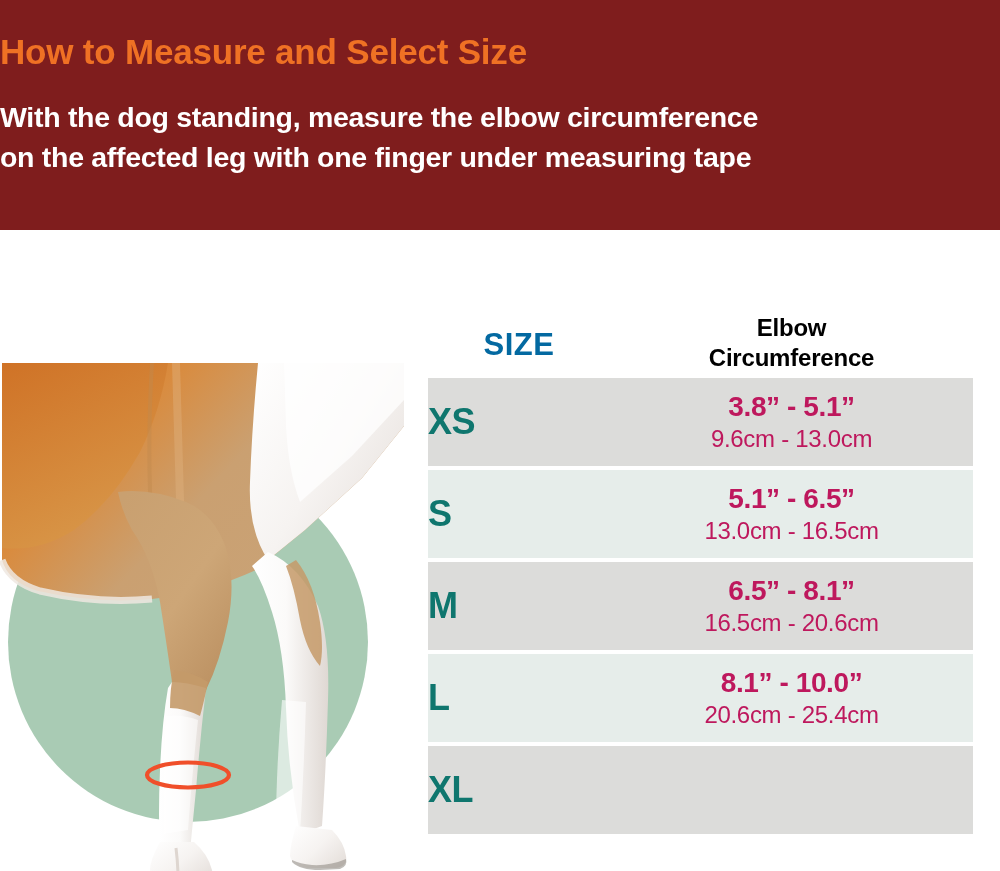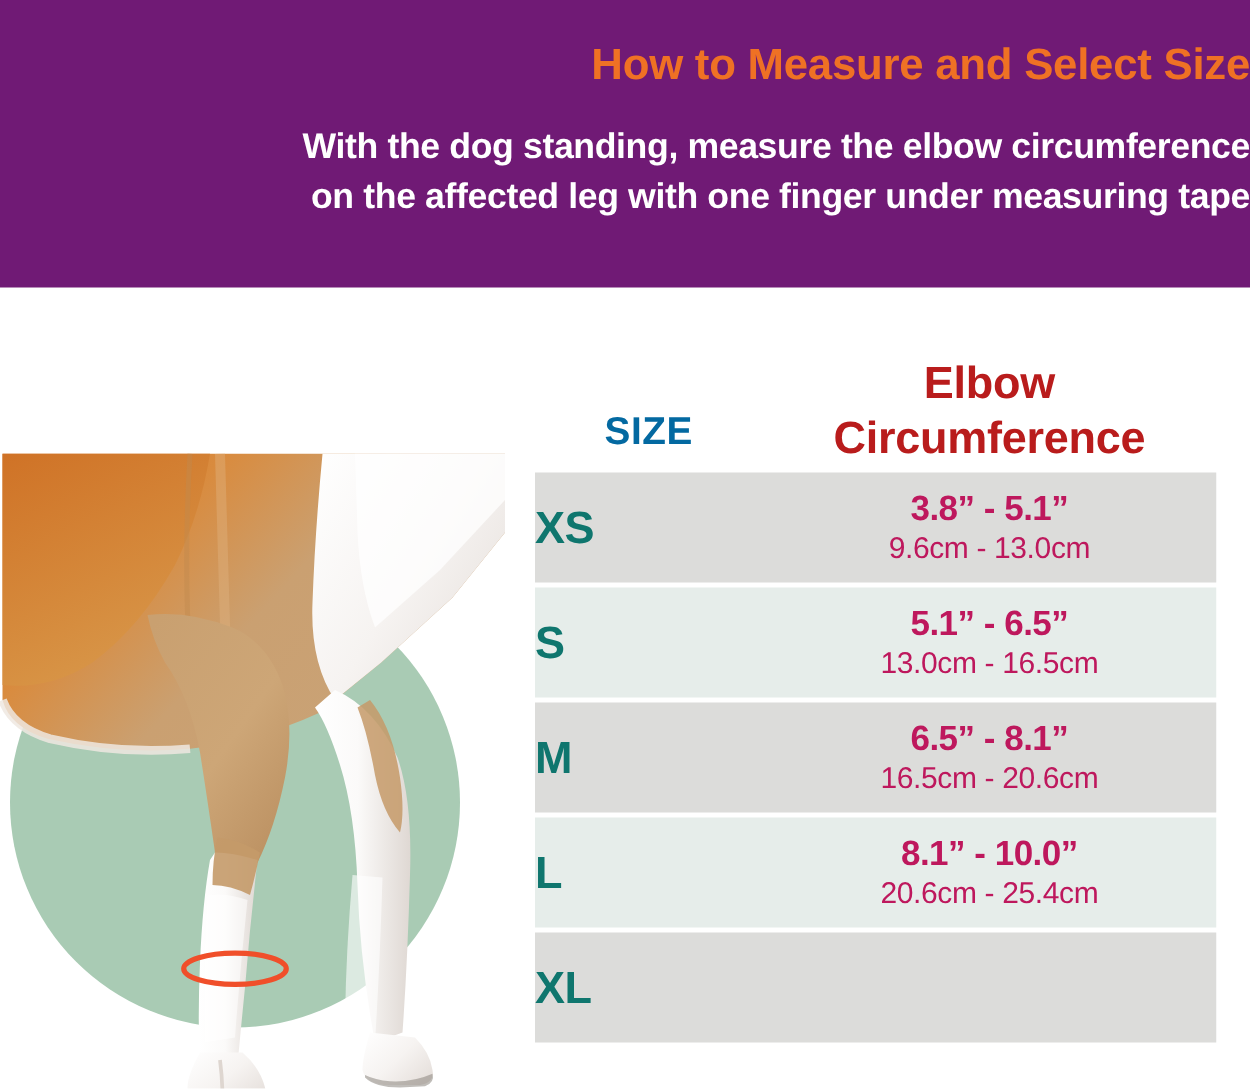--- a/index.html
+++ b/index.html
@@ -8,22 +8,22 @@
   body {
     font-family:"Liberation Sans", sans-serif;
     background:#ffffff;
     overflow:hidden;
     position:relative;
   }
 
   
   #header-band {
     position:absolute; left:0; top:0; width:1000px; height:230px;
-    background:#701a75;
-    text-align:right;
+    background:#7f1d1d;
+    text-align:left;
   }
   #header-title {
     margin-top:34px;
     font-size:35px;
     font-weight:bold;
     color:#ef7124;
     letter-spacing:-0.2px;
     line-height:1.05;
     white-space:nowrap;
   }
@@ -71,21 +71,21 @@
     padding-bottom:6px;
   }
   .col-size  { width:182px; text-align:center; }
   .col-circ  { width:363px; text-align:center; }
 
   #head-size-label {
     font-size:31px; font-weight:bold; color:#0369a1;
     letter-spacing:0.5px; padding-bottom:9px;
   }
   #head-circ-label {
-    font-size:36px; font-weight:bold; color:#b91c1c;
+    font-size:24px; font-weight:bold; color:#000000;
     line-height:1.22; letter-spacing:-0.2px;
   }
   #head-circ-label span { display:block; }
 
   .table-row {
     display:flex;
     align-items:center;
     height:88px;
     margin-bottom:4px;
   }

